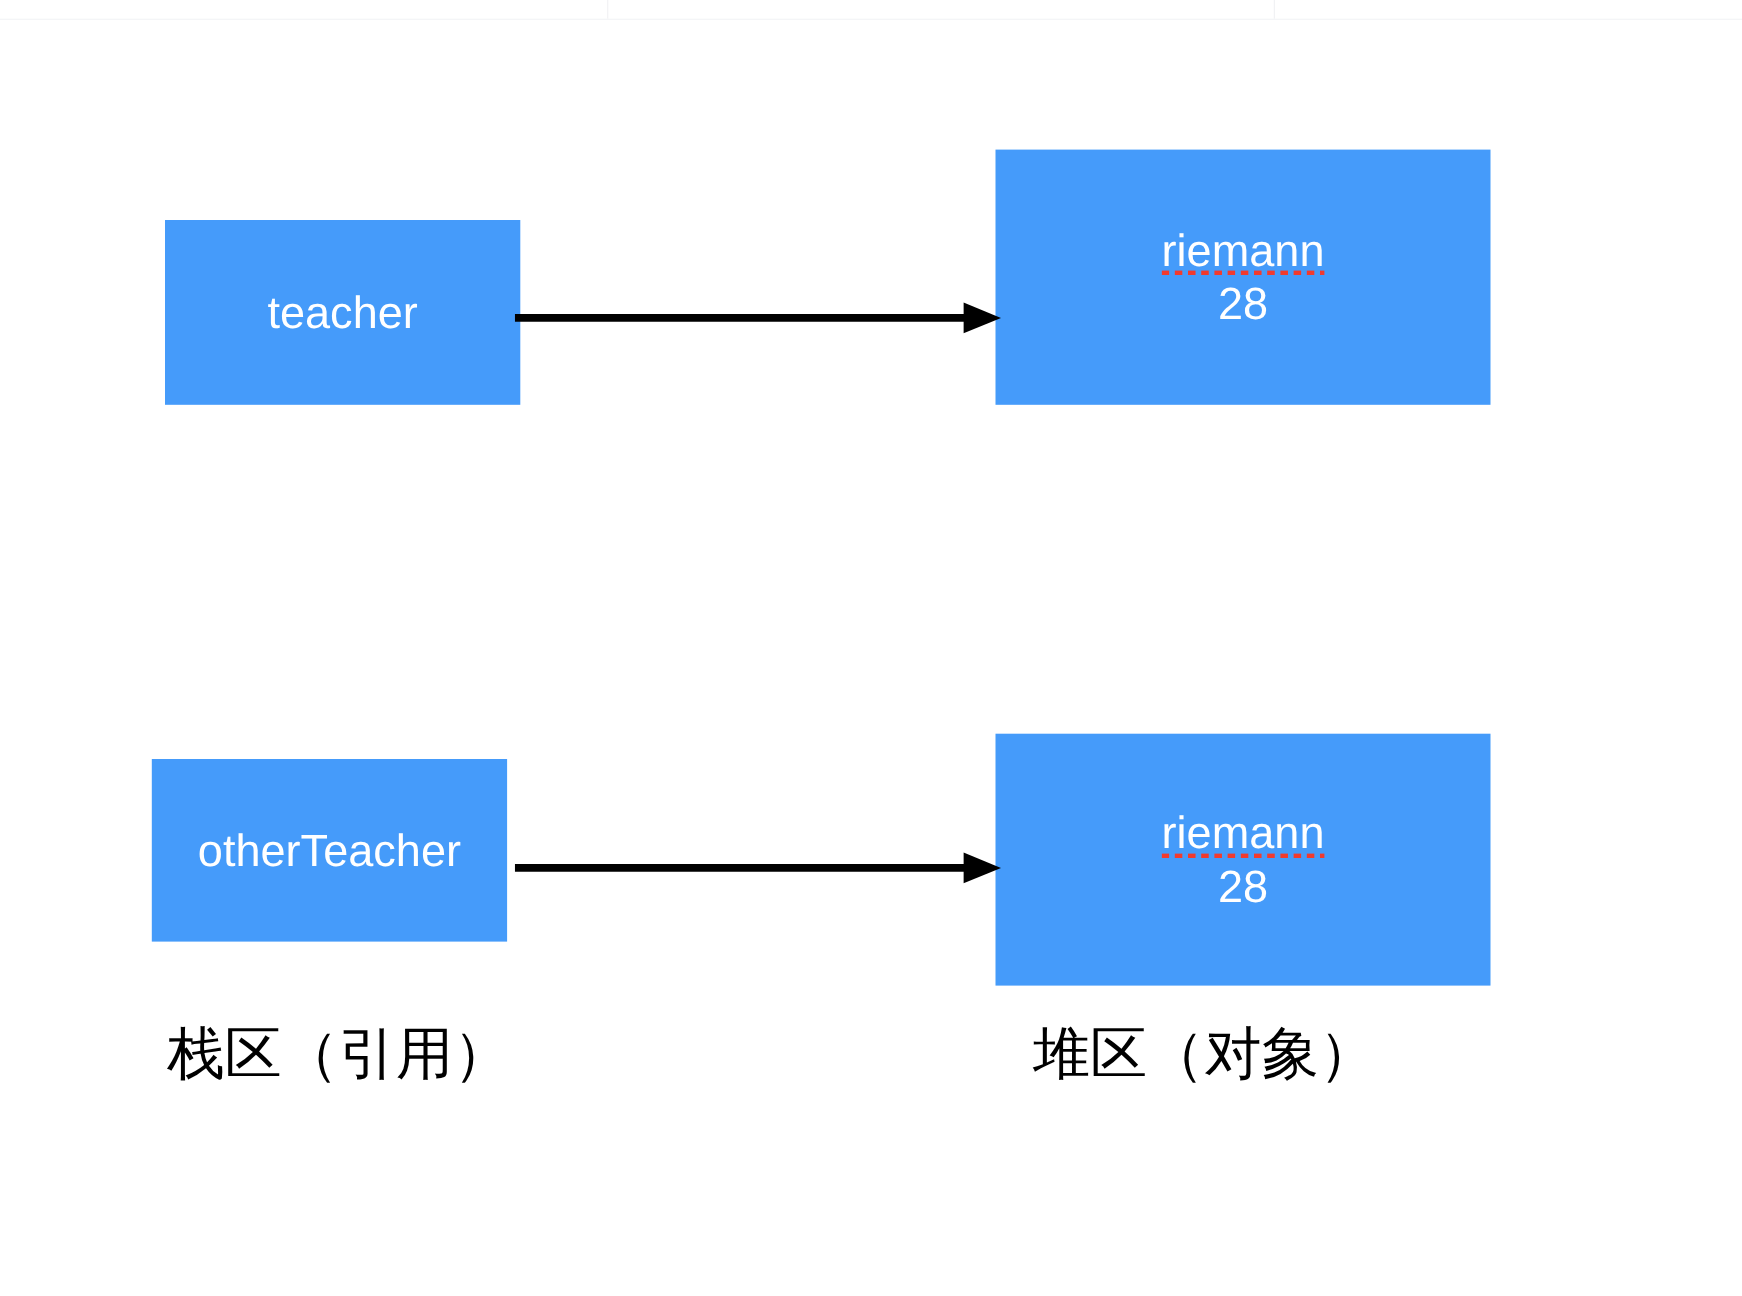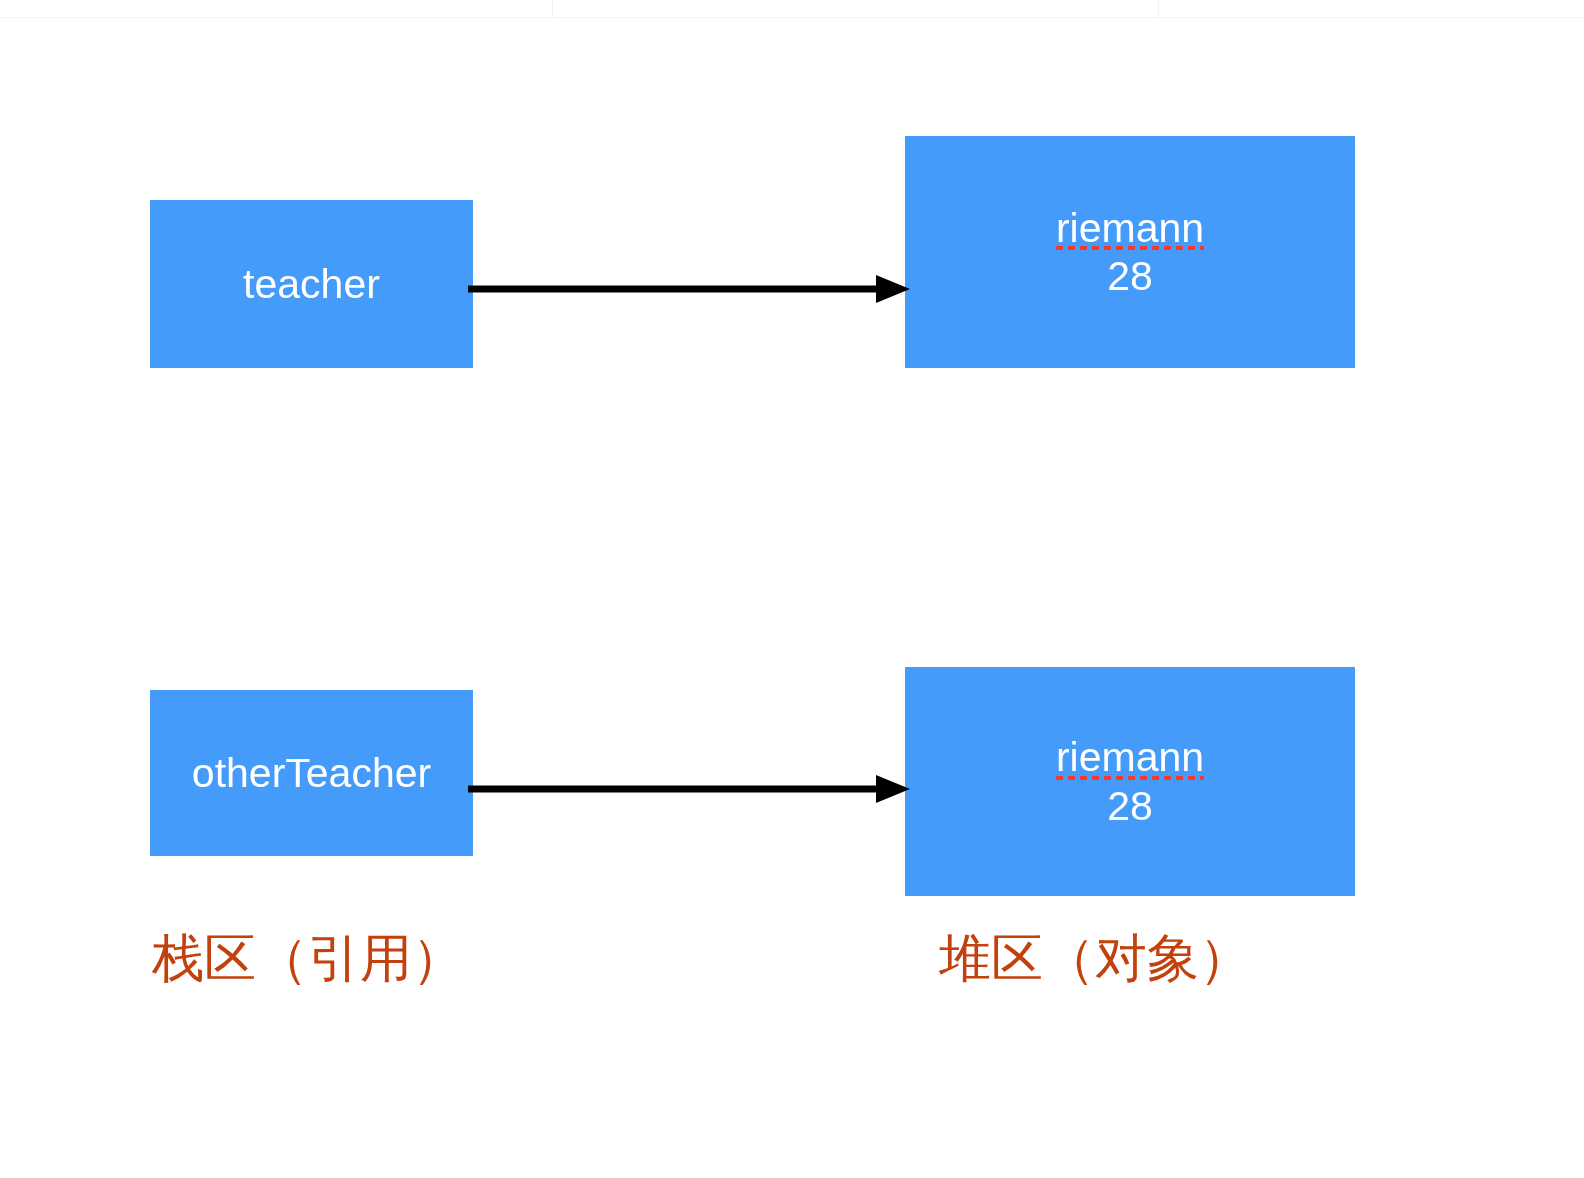--- a/index.html
+++ b/index.html
@@ -62,36 +62,36 @@
     right: 0;
     bottom: 2px;
     height: 4px;
     background-image: linear-gradient(to right, #f23a2e 0, #f23a2e 7px, transparent 7px, transparent 12px);
     background-size: 12px 4px;
     background-repeat: repeat-x;
   }
 
   
   #node-teacher        { left: 150px; top: 200px; width: 323px; height: 168px; font-size: 41px; }
-  #node-other-teacher  { left: 150px; top: 690px; width: 323px; height: 166px; font-size: 41px; }
+  #node-other-teacher  { left: 138px; top: 690px; width: 323px; height: 166px; font-size: 41px; }
   #node-object-top     { left: 905px; top: 136px; width: 450px; height: 232px; font-size: 41px; }
   #node-object-bottom  { left: 905px; top: 667px; width: 450px; height: 229px; font-size: 41px; }
 
   
   .arrow {
     position: absolute;
     height: 40px;
   }
   #arrow-top    { left: 468px; top: 268px; width: 442px; }
   #arrow-bottom { left: 468px; top: 768px; width: 442px; }
 
   
   .caption {
     position: absolute;
-    color: #c2410c;
+    color: #000000;
     font-size: 52px;
     line-height: 1.1;
     white-space: nowrap;
     user-select: none;
   }
   #caption-stack { left: 152px; top: 930px; }
   #caption-heap  { left: 893px; top: 930px; margin-left: 46px; }
 </style>
 </head>
 <body>

